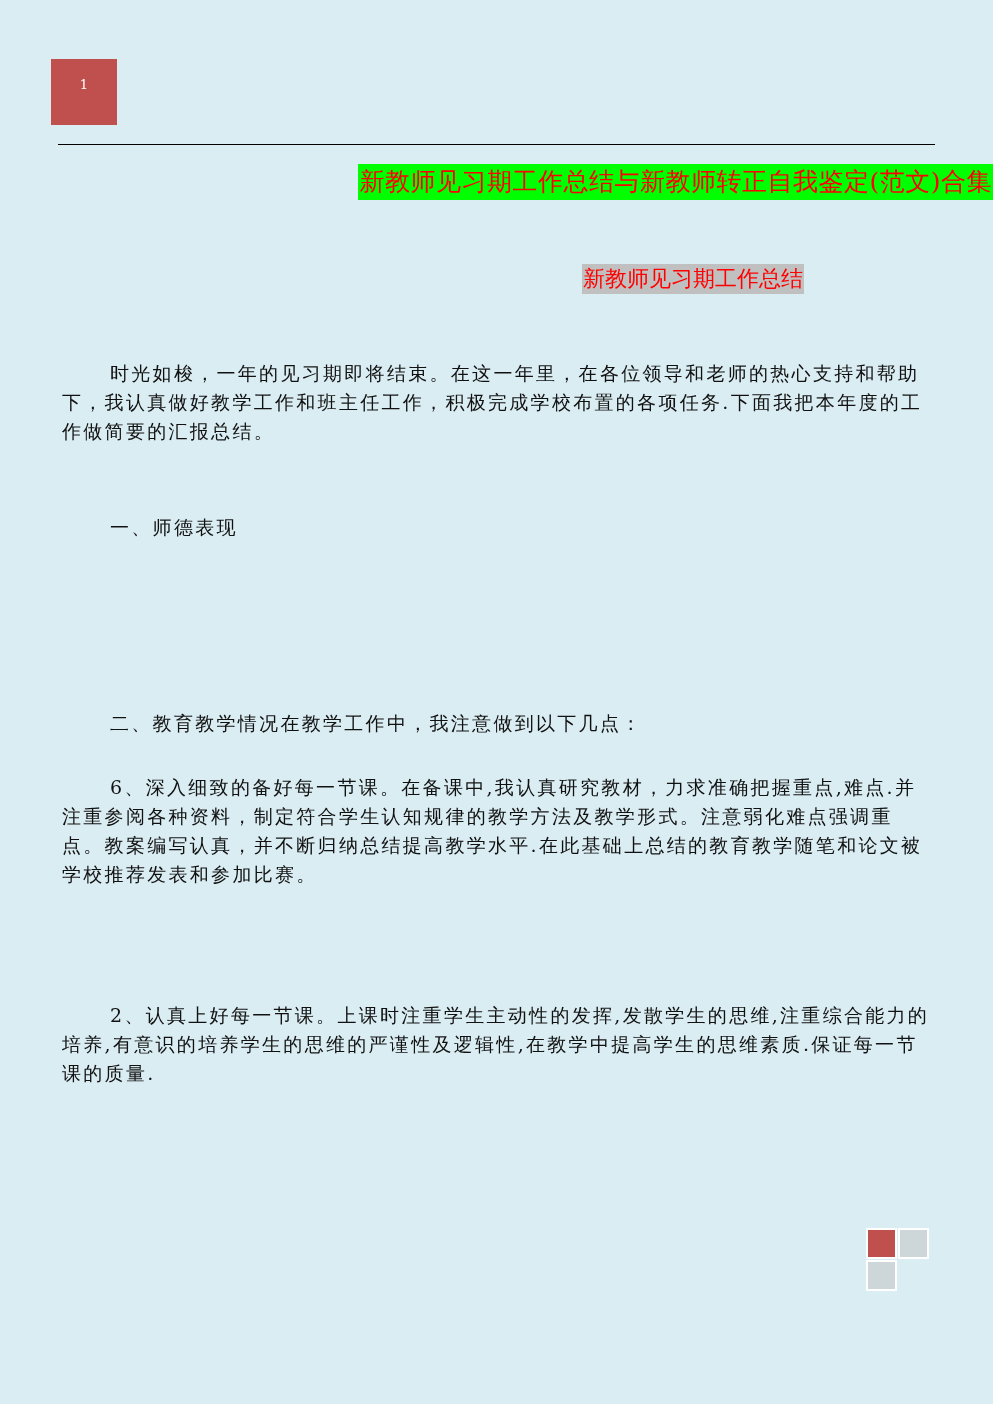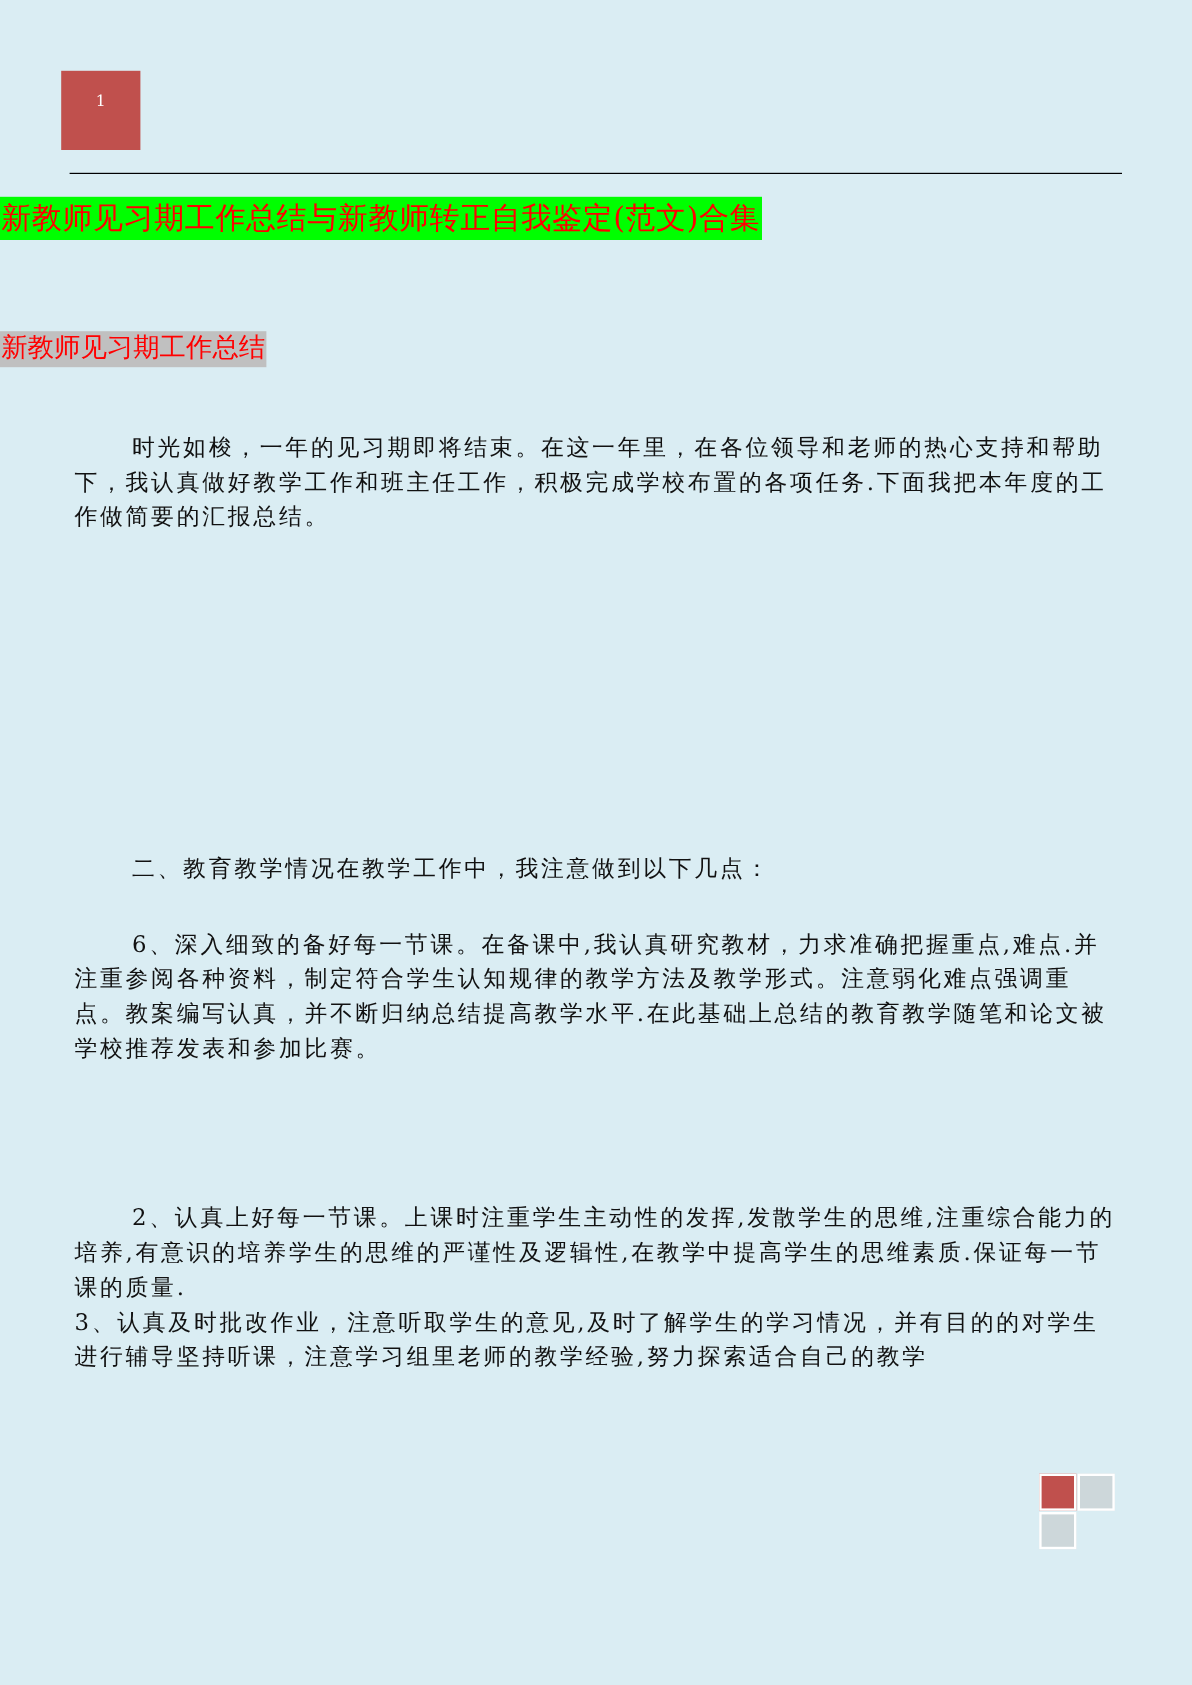--- a/index.html
+++ b/index.html
@@ -5,26 +5,26 @@
     html, body { margin:0; padding:0; }
     body {
       width:993px; height:1404px; background:#daedf3; position:relative; overflow:hidden;
       font-family:"DejaVu Serif", "Liberation Serif", serif; color:#111;
     }
     .page-badge {
       position:absolute; left:51px; top:59px; width:66px; height:66px; background:#c0504d;
       color:#fff; font-size:13px; text-align:center; line-height:52px;
     }
     .rule { position:absolute; left:58px; top:144px; width:877px; height:0; border-top:1.5px solid #000; }
-    .main-title-wrap { position:absolute; left:0; top:164px; width:993px; text-align:left; }
+    .main-title-wrap { position:absolute; left:0; top:164px; width:993px; text-align:right; }
     .main-title {
       display:inline-block; background:#00ff00; color:#ff0000; font-size:25px; line-height:36px;
       padding:0 1px; letter-spacing:0.5px;
     }
-    .sub-title-wrap { position:absolute; left:0; top:276px; width:993px; text-align:left; }
+    .sub-title-wrap { position:absolute; left:0; top:264px; width:804px; text-align:right; }
     .sub-title {
       display:inline-block; background:#c0c0c0; color:#ff0000; font-size:22px; line-height:30px; padding:0 1px;
     }
     .body-text {
       position:absolute; left:62px; width:870px; font-size:19px; line-height:29px; letter-spacing:2.3px;
     }
     .body-text p { margin:0; }
     .indent { text-indent:48px; }
     .decor { position:absolute; width:31px; height:31px; border:2px solid #fff; box-sizing:border-box; }
   </style>
@@ -43,30 +43,30 @@
 
 <div class="sub-title-wrap">
   <span class="sub-title">新教师见习期工作总结</span>
 </div>
 
 <div class="body-text" style="top:359px;">
   <p class="indent">时光如梭，一年的见习期即将结束。在这一年里，在各位领导和老师的热心支持和帮助下，我认真做好教学工作和班主任工作，积极完成学校布置的各项任务.下面我把本年度的工作做简要的汇报总结。</p>
 </div>
 
 <div class="body-text" style="top:513px;">
+  <p class="indent">一、师德表现</p>
 </div>
 
 <div class="body-text" style="top:711px;font-family:Liberation Mono, monospace;">
   <p class="indent">二、教育教学情况在教学工作中，我注意做到以下几点：</p>
 </div>
 
 <div class="body-text" style="top:773px;">
   <p class="indent">6、深入细致的备好每一节课。在备课中,我认真研究教材，力求准确把握重点,难点.并注重参阅各种资料，制定符合学生认知规律的教学方法及教学形式。注意弱化难点强调重点。教案编写认真，并不断归纳总结提高教学水平.在此基础上总结的教育教学随笔和论文被学校推荐发表和参加比赛。</p>
 </div>
 
 <div class="body-text" style="top:1001px;">
   <p class="indent">2、认真上好每一节课。上课时注重学生主动性的发挥,发散学生的思维,注重综合能力的培养,有意识的培养学生的思维的严谨性及逻辑性,在教学中提高学生的思维素质.保证每一节课的质量.</p>
-  <p>3、认真及时批改作业，注意听取学生的意见,及时了解学生的学习情况，并有目的的对学生进行辅导坚持听课，注意学习组里老师的教学经验,努力探索适合自己的教学</p>
 </div>
 
 <div class="decor" style="left:866px; top:1228px; background:#c0504d;"></div>
 <div class="decor" style="left:898px; top:1228px; background:#cdd7da;"></div>
 <div class="decor" style="left:866px; top:1260px; background:#cdd7da;"></div>
 
 </body></html>

